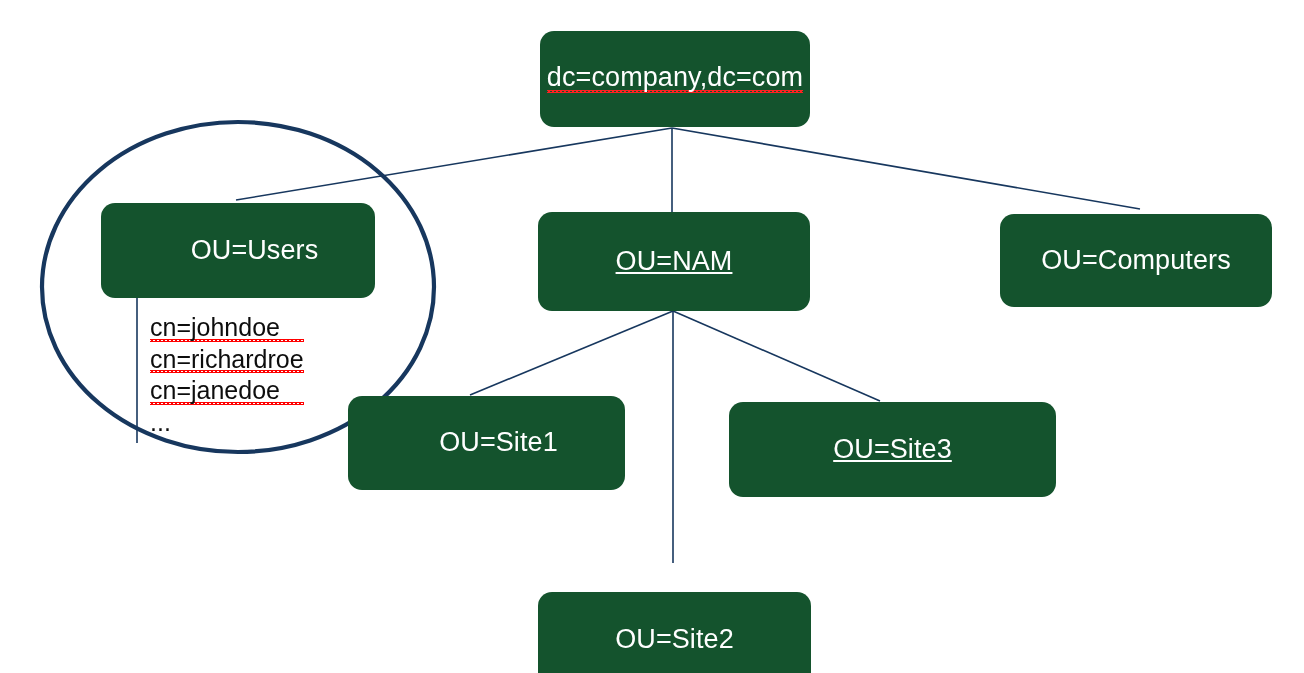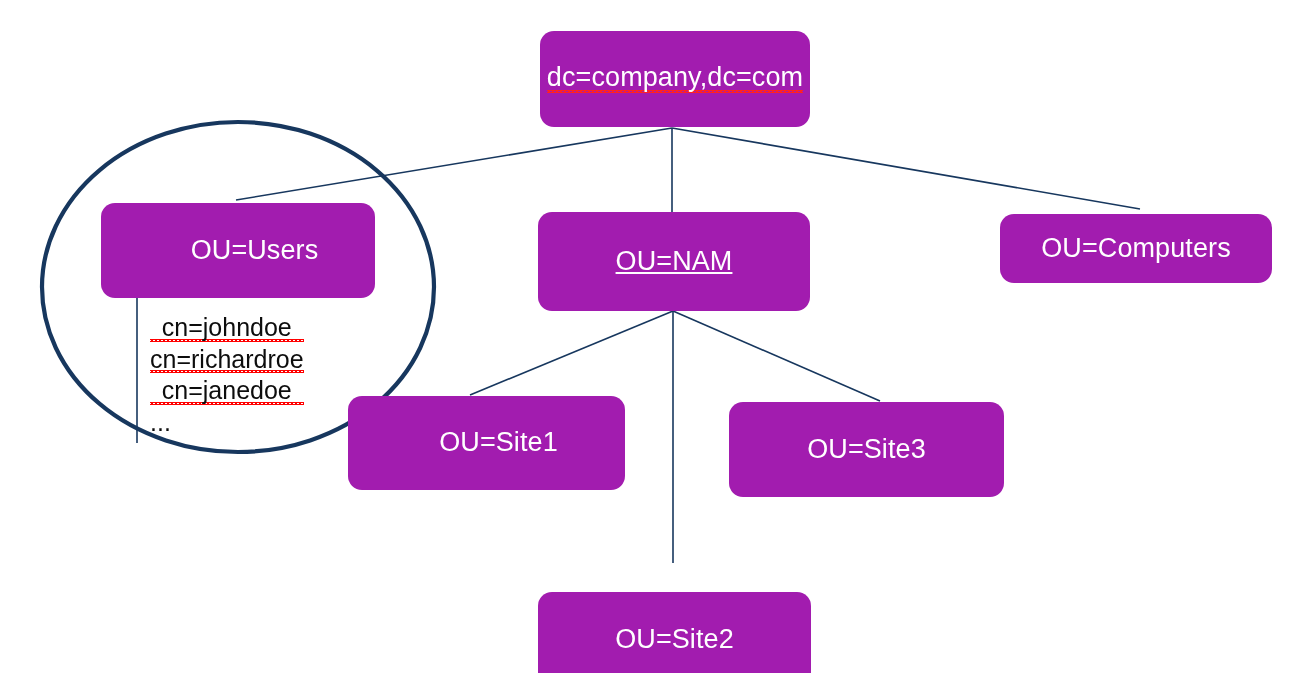--- a/index.html
+++ b/index.html
@@ -23,21 +23,21 @@
   #edges {
     position: absolute;
     left: 0;
     top: 0;
     width: 1304px;
     height: 673px;
     pointer-events: none;
   }
   .node {
     position: absolute;
-    background: #a21caf;
+    background: #14532d;
     border-radius: 14px;
     display: flex;
     align-items: center;
     justify-content: center;
     color: #ffffff;
     font-size: 27px;
     font-weight: 400;
     letter-spacing: 0.1px;
     box-sizing: border-box;
     z-index: 3;
@@ -66,21 +66,20 @@
     position: relative;
   }
   .misspelled {
     background-repeat: repeat-x;
     background-position: left 1.02em;
     background-size: 4px 3px;
     background-image:
       linear-gradient(45deg, transparent 42%, #FF0000 42%, #FF0000 58%, transparent 58%),
       linear-gradient(-45deg, transparent 42%, #FF0000 42%, #FF0000 58%, transparent 58%);
     padding-bottom: 3px;
-    text-align: center;
   }
   .squiggle-root {
     background-repeat: repeat-x;
     background-position: left 1.0em;
     background-size: 4px 3px;
     background-image:
       linear-gradient(45deg, transparent 42%, #FF2222 42%, #FF2222 58%, transparent 58%),
       linear-gradient(-45deg, transparent 42%, #FF2222 42%, #FF2222 58%, transparent 58%);
     padding-bottom: 2px;
   }
@@ -116,29 +115,29 @@
   </div>
 
   <div class="node" style="left:101px; top:203px; width:274px; height:95px;padding-left:33px;">
     <span class="node-label">OU=Users</span>
   </div>
 
   <div class="node" style="left:538px; top:212px; width:272px; height:99px;text-decoration:underline;">
     <span class="node-label">OU=NAM</span>
   </div>
 
-  <div class="node" style="left:1000px; top:214px; width:272px; height:69px;">
+  <div class="node" style="left:1000px; top:214px; width:272px; height:93px;">
     <span class="node-label">OU=Computers</span>
   </div>
 
   <div class="node" style="left:348px; top:396px; width:277px; height:94px;padding-left:24px;">
     <span class="node-label">OU=Site1</span>
   </div>
 
-  <div class="node" style="left:729px; top:402px; width:275px; height:95px;">
+  <div class="node" style="left:729px; top:402px; width:327px; height:95px;text-decoration:underline;">
     <span class="node-label">OU=Site3</span>
   </div>
 
   <div class="node" style="left:538px; top:592px; width:273px; height:95px;">
     <span class="node-label">OU=Site2</span>
   </div>
 
   <div id="user-list">
     <span class="user-entry misspelled">cn=johndoe</span>
     <span class="user-entry misspelled">cn=richardroe</span>

